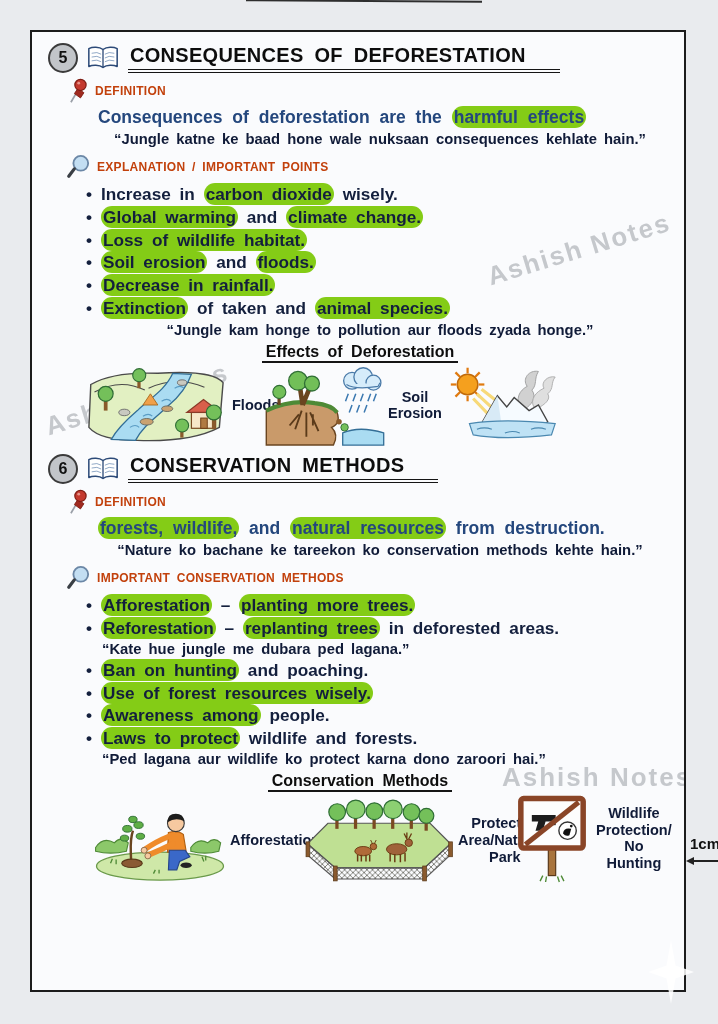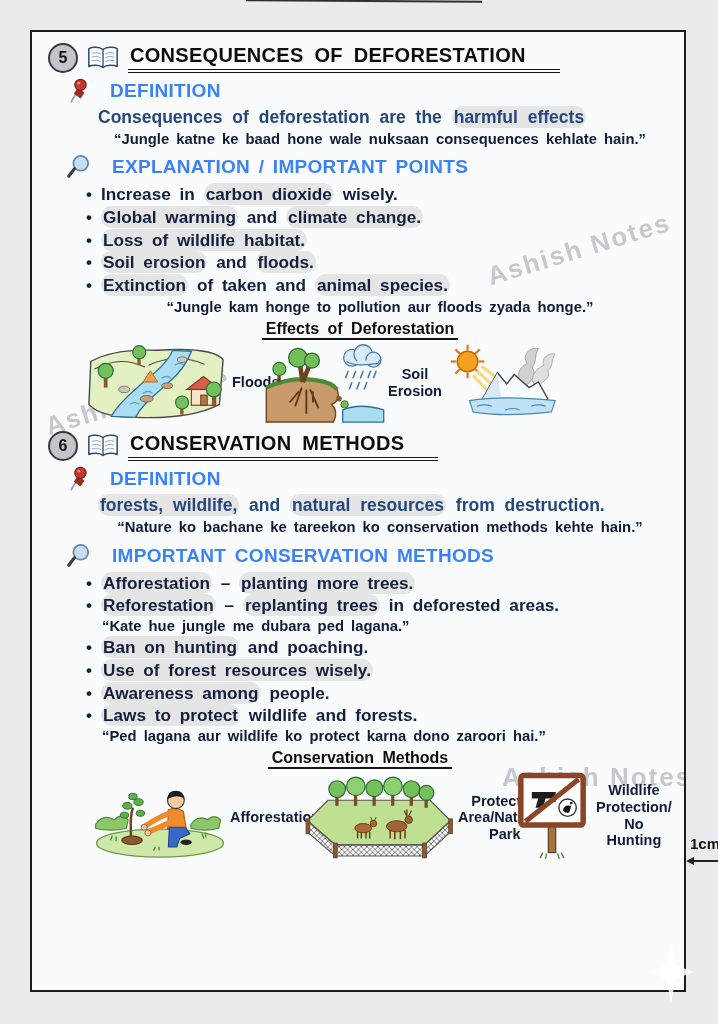--- a/index.html
+++ b/index.html
@@ -9,28 +9,28 @@
   .page{position:absolute;left:30px;top:30px;width:656px;height:962px;background:#fafbfd;
         border:2px solid #1c1c1c;box-sizing:border-box;padding:9px 10px 0 14px;overflow:hidden;}
   .content{position:relative;z-index:1;}
   
   .sec-header{display:flex;align-items:center;gap:8px;margin:2px 0 4px 2px;}
   .badge{width:26px;height:26px;border-radius:50%;background:#c2c5c9;border:2px solid #3b3b3b;
          display:flex;align-items:center;justify-content:center;font-size:16px;font-weight:800;color:#111;flex:0 0 auto;}
   .book{width:34px;height:26px;flex:0 0 auto;}
   .sec-title{font-size:20px;font-weight:800;color:#0d0d0d;letter-spacing:.3px;word-spacing:5px;
              border-bottom:4px double #151515;padding:0 34px 2px 2px;line-height:1.15;}
-  .sub-hdr{display:flex;align-items:center;gap:22px;margin:5px 0 1px 20px;
-           font-size:19px;font-weight:800;color:#3b82f6;letter-spacing:.3px;word-spacing:3px;}
+  .sub-hdr{display:flex;align-items:center;gap:7px;margin:5px 0 1px 20px;
+           font-size:12px;font-weight:800;color:#c2410c;letter-spacing:.3px;word-spacing:3px;}
   .pin{width:22px;height:26px;flex:0 0 auto;}
   .mag{width:24px;height:26px;flex:0 0 auto;}
   
   .def-line{margin-left:52px;font-size:17.5px;font-weight:600;color:#24477d;line-height:1.38;word-spacing:5px;}
   .quote{margin:1px 0 0 40px;font-size:14.8px;font-weight:600;color:#101b38;line-height:1.3;word-spacing:3px;text-align:center;}
-  .hl{background:#e5e5e5;border-radius:11px;padding:1px 2px;}
+  .hl{background:#84cc16;border-radius:11px;padding:1px 2px;}
   .blist{margin:3px 0 0 40px;}
   .b-item{font-size:17.2px;font-weight:600;color:#131f3d;line-height:1.32;word-spacing:4px;}
   .b-item::before{content:"\2022";margin-right:9px;color:#131f3d;}
   .b-quote{margin-left:16px;font-size:14.8px;font-weight:600;color:#101b38;line-height:1.3;word-spacing:3px;}
   
   .fig-title{text-align:center;margin-top:3px;}
   .fig-title span{font-size:16px;font-weight:800;color:#0d0d0d;word-spacing:4px;
                   border-bottom:2px solid #151515;padding:0 4px 1px 4px;}
   .fig-row{display:flex;align-items:flex-end;margin:3px 0 0 34px;}
   .fig{display:flex;flex-direction:row;align-items:center;}
@@ -96,20 +96,21 @@
             <line x1="9" y1="16" x2="3" y2="24" stroke="#3a3f45" stroke-width="3.5" stroke-linecap="round"></line>
           </svg>
         </span>
         <span>EXPLANATION / IMPORTANT POINTS</span>
       </div>
       <div class="blist">
         <div class="b-item"><span>Increase in </span><span class="hl">carbon dioxide</span><span> wisely.</span></div>
         <div class="b-item"><span class="hl">Global warming</span><span> and </span><span class="hl">climate change.</span></div>
         <div class="b-item"><span class="hl">Loss of wildlife habitat.</span></div>
         <div class="b-item"><span class="hl">Soil erosion</span><span> and </span><span class="hl">floods.</span></div>
+        <div class="b-item"><span class="hl">Decrease in rainfall.</span></div>
         <div class="b-item"><span class="hl">Extinction</span><span> of taken and </span><span class="hl">animal species.</span></div>
       </div>
       <div class="quote">“Jungle kam honge to pollution aur floods zyada honge.”</div>
 
       <div class="fig-title">
         <span>Effects of Deforestation</span>
       </div>
       <div class="fig-row">
         <div class="fig" style="width:182px">
           <span>

